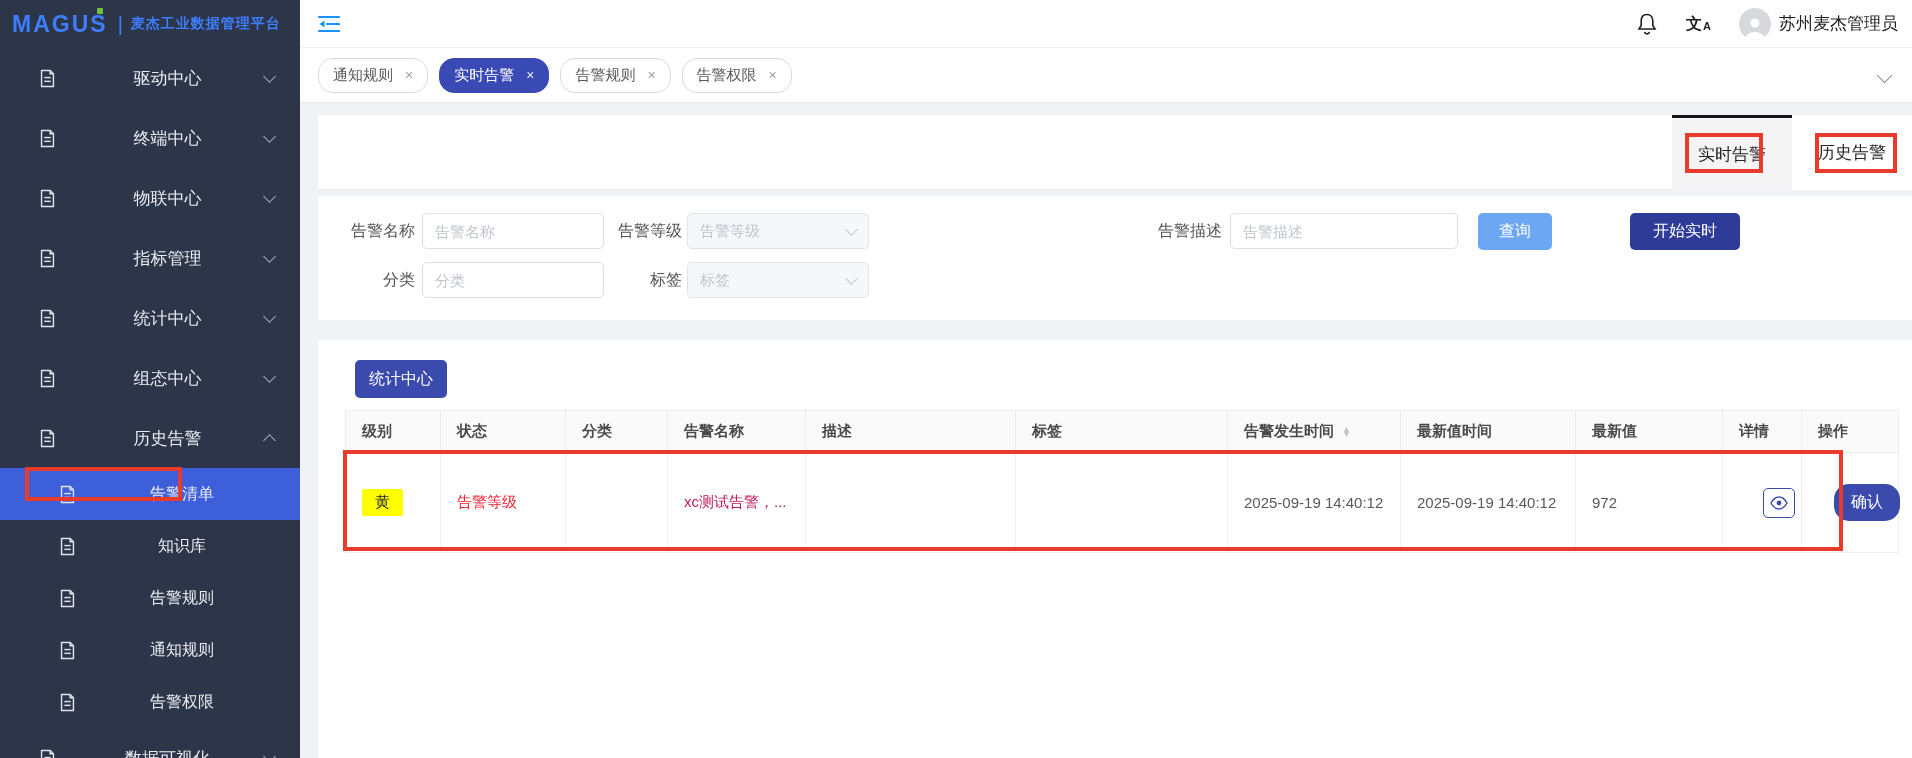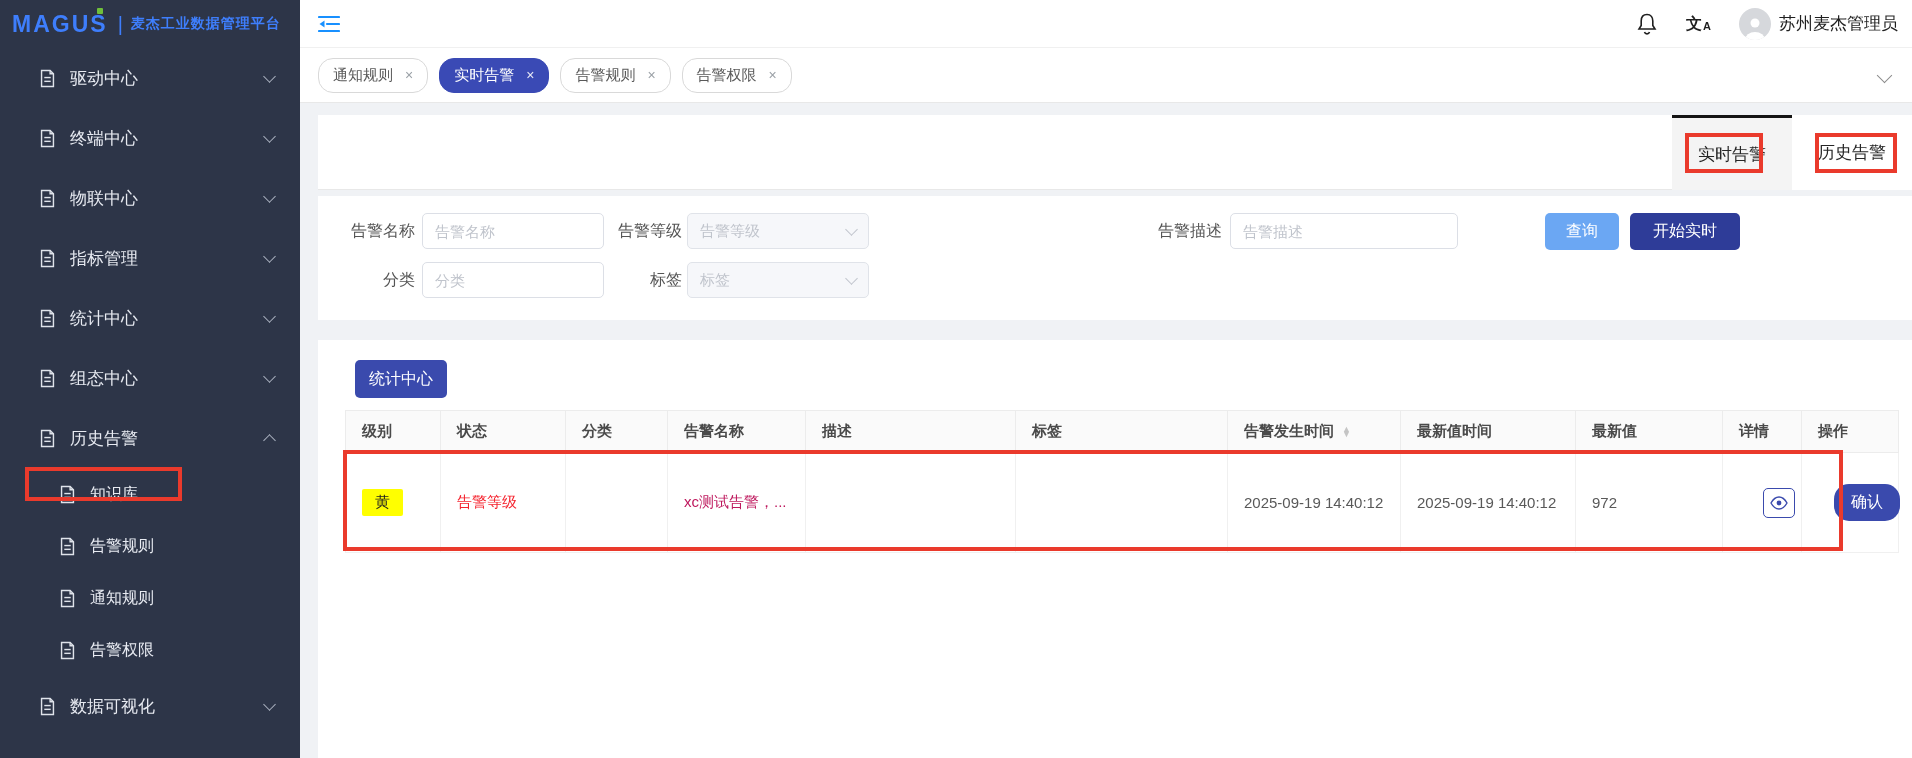--- a/index.html
+++ b/index.html
@@ -1,21 +1,21 @@
 <!DOCTYPE html>
 <html><head>
 <meta charset="utf-8">
 <style>
   * { margin:0; padding:0; box-sizing:border-box; }
   html,body { width:1912px; height:758px; overflow:hidden;
     font-family:"Liberation Sans","DejaVu Sans",sans-serif; background:#f0f2f5; }
 
   
   .sidebar { position:absolute; left:0; top:0; width:300px; height:758px;
-    background:#2d3548; z-index:5; }
+    background:#2d3548; z-index:5;text-align:center; }
   .logo-row { height:48px; display:flex; align-items:center; padding-left:12px; position:relative; }
   .brand { color:#3e7efc; font-size:23px; font-weight:800; letter-spacing:2px; position:relative; }
   .brand-dot { position:absolute; left:97px; top:8px; width:6px; height:6px; background:#6fbf3a; border-radius:1px; }
   .logo-sep { color:#3e7efc; margin:0 8px 0 10px; font-size:20px; font-weight:300; }
   .product { color:#3e7efc; font-size:14px; font-weight:700; letter-spacing:1px; white-space:nowrap; }
   .nav { position:absolute; top:48px; left:0; right:0; }
   .nav-item { height:60px; display:flex; align-items:center; padding:0 26px 0 38px;
     color:#e8ebf2; font-size:17px; cursor:pointer; }
   .nav-sub { height:52px; display:flex; align-items:center; padding:0 26px 0 58px;
     color:#e8ebf2; font-size:16px; cursor:pointer; }
@@ -67,21 +67,21 @@
     font-family:"Liberation Sans","DejaVu Sans",sans-serif; }
   .f-input::placeholder { color:#c0c4cc; }
   .f-select { position:absolute; height:36px; border:1px solid #e0e3e9; border-radius:5px;
     background:#f6f7fa; display:flex; align-items:center; padding:0 12px; cursor:pointer; }
   .f-select .ph { font-size:15px; color:#c0c4cc; flex:1; }
   .f-select .chev2 { width:9px; height:9px; border-right:1.6px solid #c0c4cc;
     border-bottom:1.6px solid #c0c4cc; transform:rotate(45deg); margin-top:-4px; }
   .row1 { top:17px; } .row2 { top:66px; }
   .btn { border:none; border-radius:5px; color:#fff; font-size:16px; cursor:pointer;
     font-family:"Liberation Sans","DejaVu Sans",sans-serif; }
-  .btn-query { position:absolute; top:17px; left:1227px; width:74px; height:37px; background:#6ba7f3; }
+  .btn-query { position:absolute; top:17px; left:1160px; width:74px; height:37px; background:#6ba7f3; }
   .btn-start { position:absolute; top:17px; left:1312px; width:110px; height:37px; background:#2e3c98; }
 
   .card-table { top:237px; height:421px; }
   .btn-confirm-all { position:absolute; left:37px; top:20px; width:92px; height:38px; background:#3a4aad; }
   .alarm-table { position:absolute; left:27px; top:70px; width:1553px; border-collapse:collapse; table-layout:fixed; }
   .alarm-table th { background:#fafafa; height:42px; font-size:15px; font-weight:700; color:#4a4a4a;
     text-align:right; padding:0 0 0 16px; border:1px solid #ececec; border-top:1px solid #ececec; }
   .alarm-table td { height:100px; font-size:15px; color:#595959; padding:0 0 0 16px;
     border:1px solid #f0f0f0; background:#fff; }
   .c0{width:95px;} .c1{width:125px;} .c2{width:102px;} .c3{width:138px;} .c4{width:210px;}
@@ -176,20 +176,29 @@
       </div>
       <div class="nav-item">
         <svg viewBox="0 0 16 16" class="nav-ic">
           <path d="M3 1.2 h7.2 L13 4 v10.8 H3 z" fill="none" stroke="currentColor" stroke-width="1.2"></path>
           <path d="M10.2 1.2 V4 H13" fill="none" stroke="currentColor" stroke-width="1.2"></path>
           <line x1="5.3" y1="7.2" x2="10.7" y2="7.2" stroke="currentColor" stroke-width="1.2"></line>
           <line x1="5.3" y1="10.4" x2="10.7" y2="10.4" stroke="currentColor" stroke-width="1.2"></line>
         </svg>
         <span class="nav-label">历史告警</span>
         <span class="chev up"></span>
+      </div>
+      <div class="nav-sub active">
+        <svg viewBox="0 0 16 16" class="nav-ic">
+          <path d="M3 1.2 h7.2 L13 4 v10.8 H3 z" fill="none" stroke="currentColor" stroke-width="1.2"></path>
+          <path d="M10.2 1.2 V4 H13" fill="none" stroke="currentColor" stroke-width="1.2"></path>
+          <line x1="5.3" y1="7.2" x2="10.7" y2="7.2" stroke="currentColor" stroke-width="1.2"></line>
+          <line x1="5.3" y1="10.4" x2="10.7" y2="10.4" stroke="currentColor" stroke-width="1.2"></line>
+        </svg>
+        <span class="nav-label">告警清单</span>
       </div>
       <div class="nav-sub">
         <svg viewBox="0 0 16 16" class="nav-ic">
           <path d="M3 1.2 h7.2 L13 4 v10.8 H3 z" fill="none" stroke="currentColor" stroke-width="1.2"></path>
           <path d="M10.2 1.2 V4 H13" fill="none" stroke="currentColor" stroke-width="1.2"></path>
           <line x1="5.3" y1="7.2" x2="10.7" y2="7.2" stroke="currentColor" stroke-width="1.2"></line>
           <line x1="5.3" y1="10.4" x2="10.7" y2="10.4" stroke="currentColor" stroke-width="1.2"></line>
         </svg>
         <span class="nav-label">知识库</span>
       </div>

